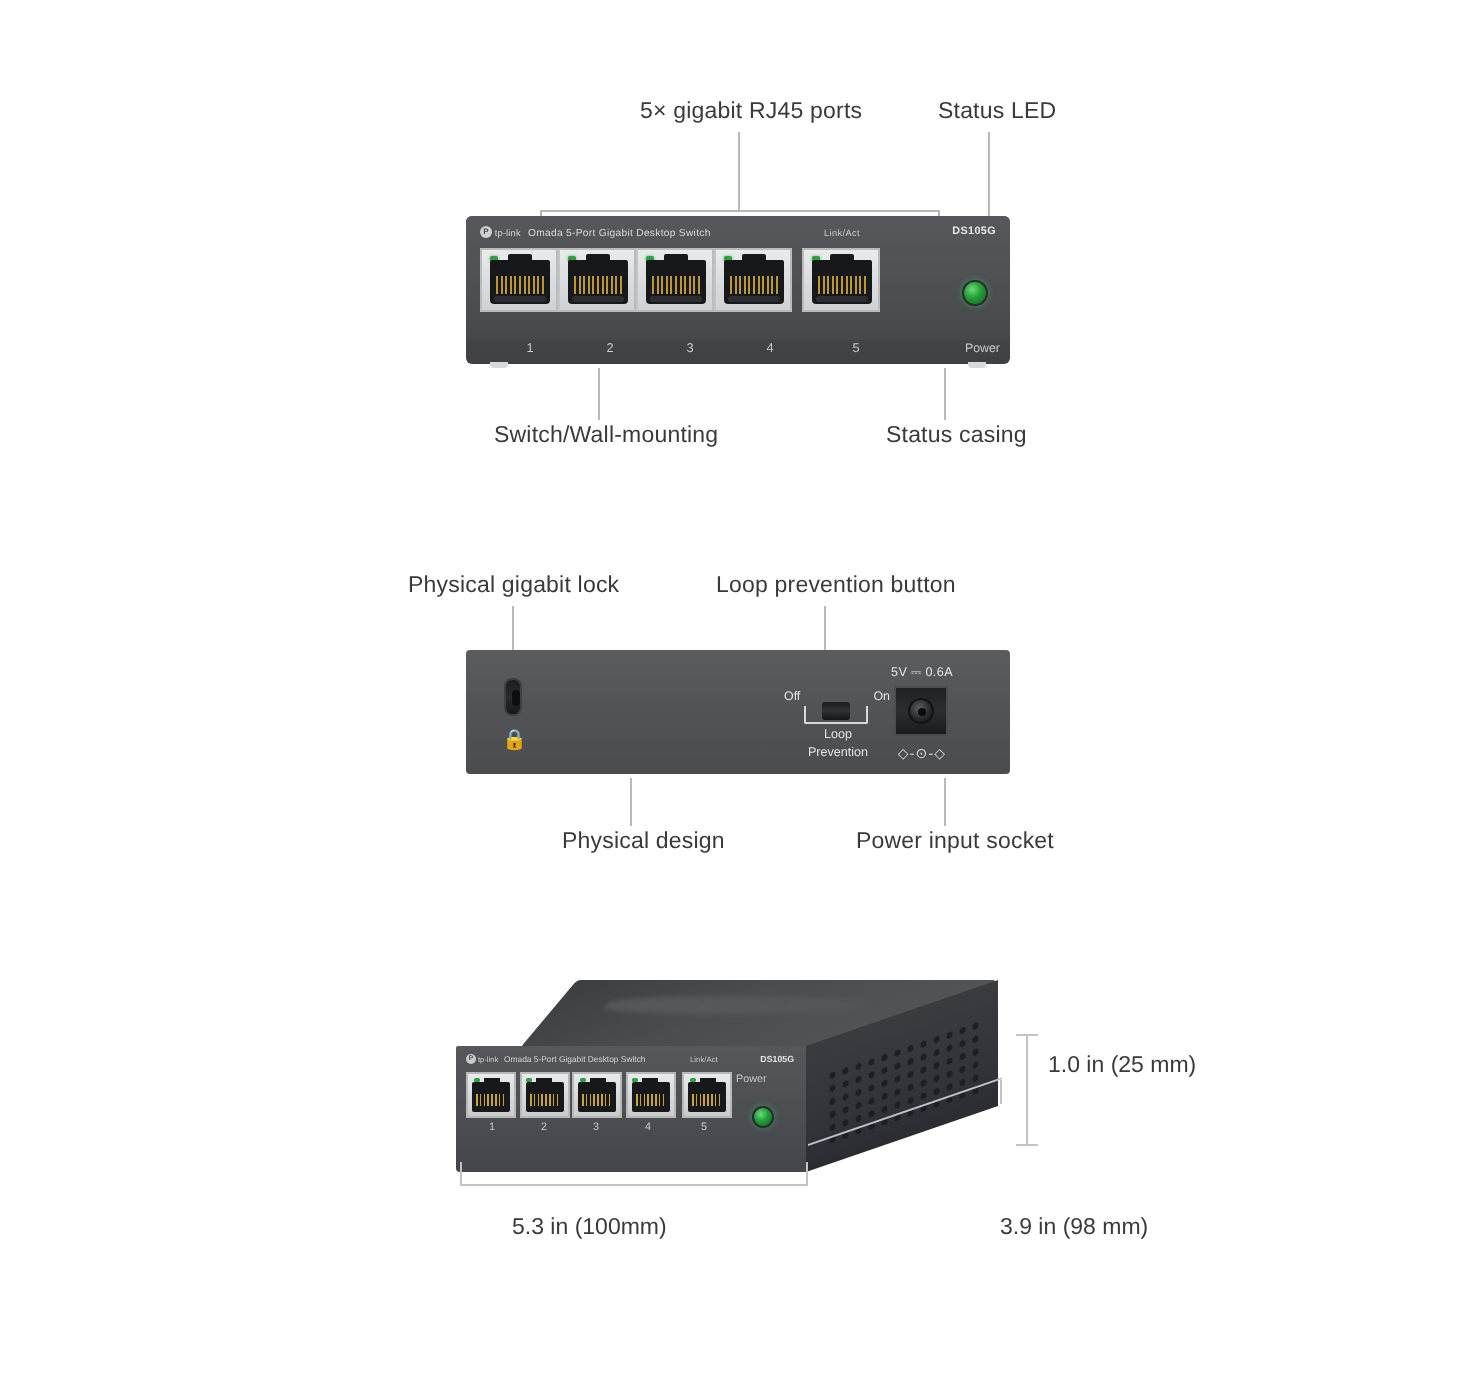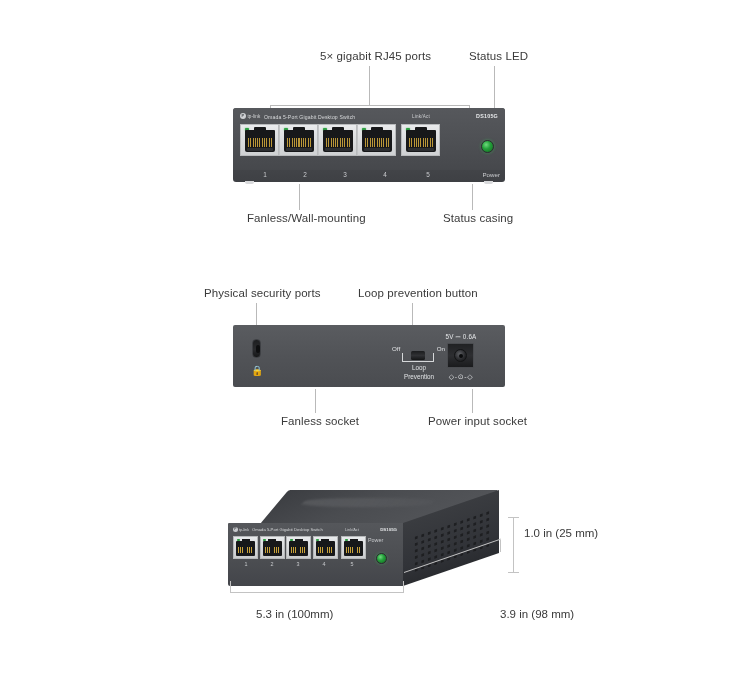--- a/index.html
+++ b/index.html
@@ -394,27 +394,27 @@
         <span class="pwrtext">Power</span>
       </div>
 
       <div class="foot" style="left:12px;"></div>
       <div class="foot" style="right:12px;"></div>
     </div>
 
     <div class="leader leader-v" style="left:299px; top:184px; height:26px;"></div>
     <div class="leader leader-v" style="left:472px; top:184px; height:26px;"></div>
 
-    <div class="callout" style="left:247px; top:212px;">Fanless/Wall-mounting</div>
+    <div class="callout" style="left:247px; top:212px;">Switch/Wall-mounting</div>
     <div class="callout" style="left:443px; top:212px;">Status casing</div>
   </div>
 
   <div>
 
-    <div class="callout" style="left:204px; top:287px;">Physical security ports</div>
+    <div class="callout" style="left:204px; top:287px;">Physical gigabit lock</div>
     <div class="callout" style="left:358px; top:287px;">Loop prevention button</div>
 
     <div class="leader leader-v" style="left:256px; top:303px; height:22px;"></div>
     <div class="leader leader-v" style="left:412px; top:303px; height:42px;"></div>
 
     <div class="rear-unit">
 
       <div class="lockslot"></div>
       <div class="lockicon">🔒</div>
 
@@ -434,21 +434,21 @@
         <span class="dc-jack">
           <span class="barrel"></span>
         </span>
         <span class="dc-polarity">◇-⊙-◇</span>
       </div>
     </div>
 
     <div class="leader leader-v" style="left:315px; top:389px; height:24px;"></div>
     <div class="leader leader-v" style="left:472px; top:389px; height:24px;"></div>
 
-    <div class="callout" style="left:281px; top:415px;">Fanless socket</div>
+    <div class="callout" style="left:281px; top:415px;">Physical design</div>
     <div class="callout" style="left:428px; top:415px;">Power input socket</div>
   </div>
 
   <div>
     <div class="iso">
 
       <div class="iso-top"></div>
 
       <div class="iso-side">
         <div class="vents"></div>

